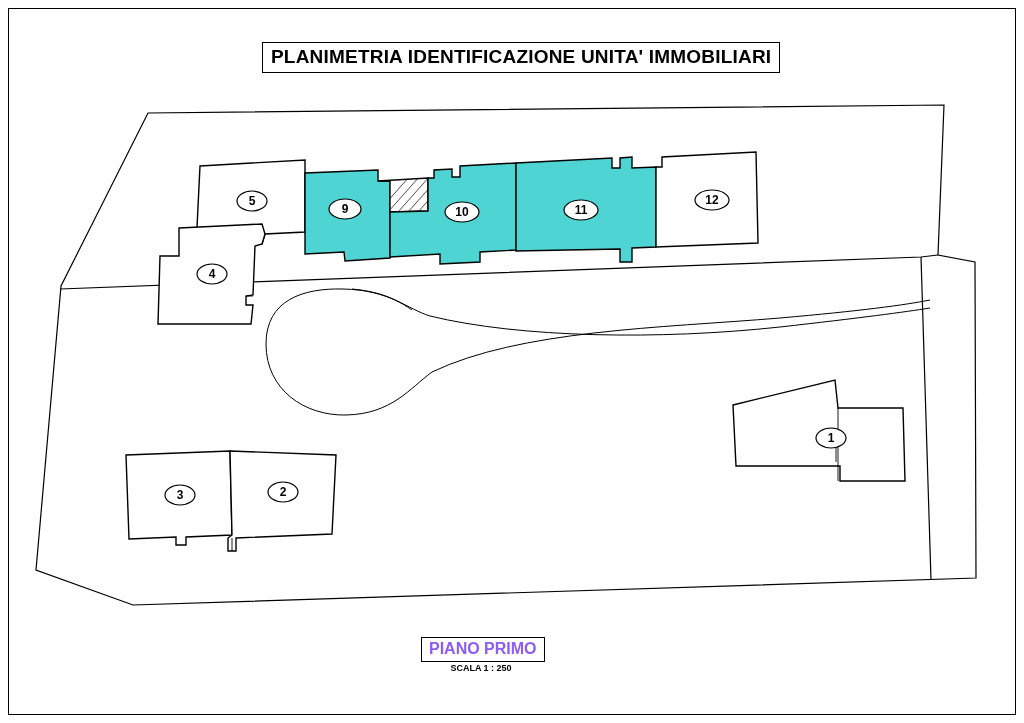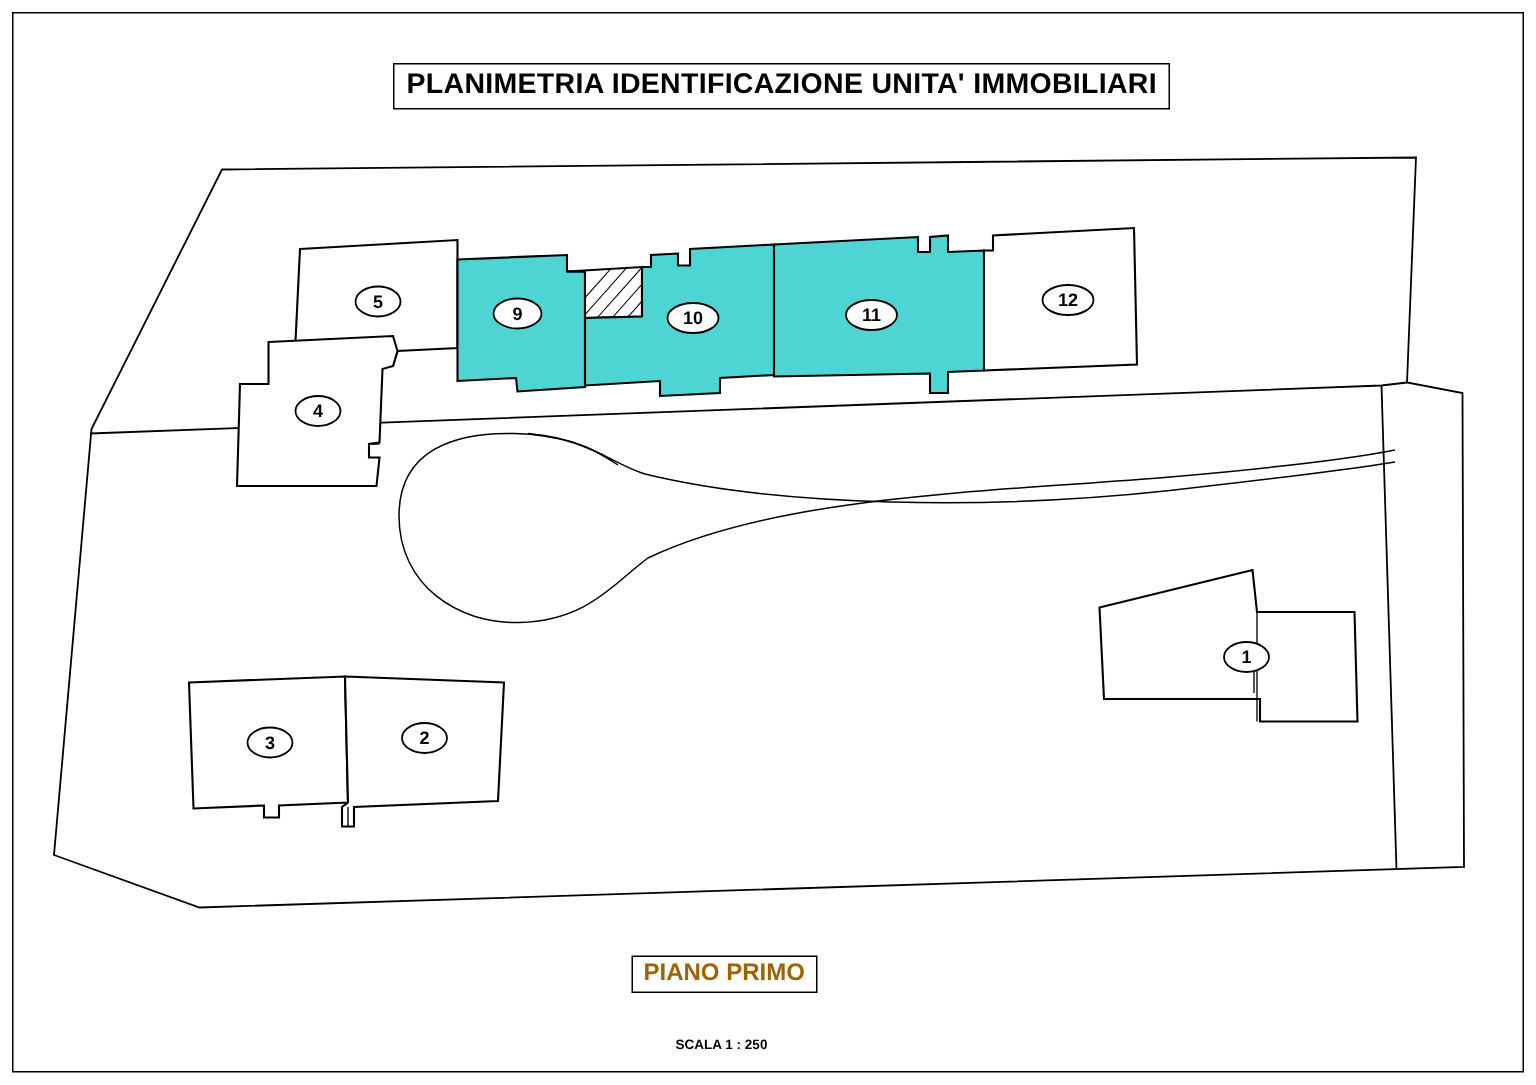--- a/index.html
+++ b/index.html
@@ -42,32 +42,31 @@
   #footer-title-box {
     position: absolute;
     left: 421px;
     top: 637px;
     padding: 2px 7px 3px 7px;
     border: 1.5px solid #000000;
     background: #ffffff;
     font-size: 16px;
     font-weight: bold;
     white-space: nowrap;
-    color: #a16207;
+    color: #8b5cf6;
   }
   #footer-scale {
     position: absolute;
     left: 421px;
     top: 663px;
     width: 120px;
     text-align: center;
     font-size: 9px;
     font-weight: bold;
     color: #000000;
-    margin-top: 28px;
   }
   #watermark {
     position: absolute;
     left: 252px;
     top: 310px;
     width: 520px;
     font-size: 74px;
     font-weight: bold;
     color: rgba(150, 150, 150, 0.30);
     letter-spacing: 1px;

